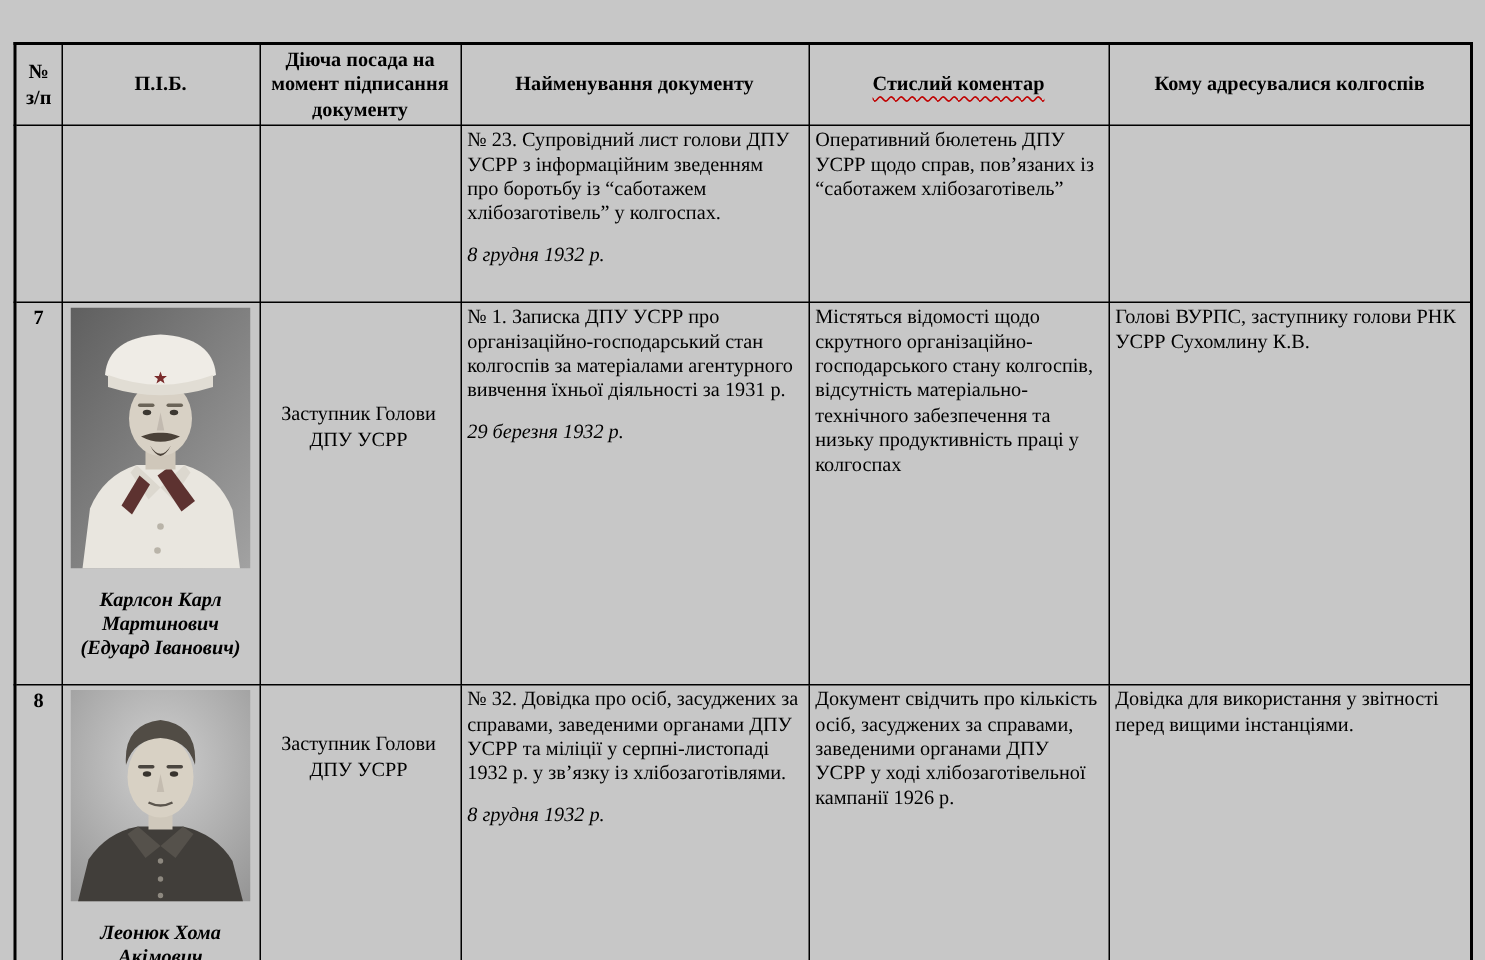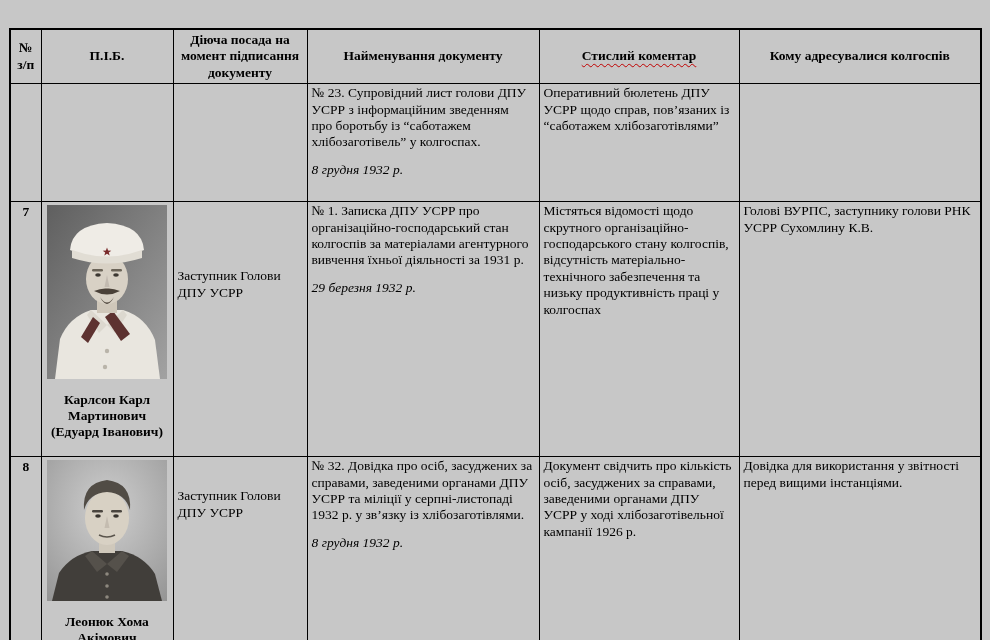--- a/index.html
+++ b/index.html
@@ -21,29 +21,29 @@
   }
   th{
     font-weight:bold;text-align:center;vertical-align:middle;
     padding:2px 3px;
   }
   tr.header-row{height:50px;}
   tr.row-cont{height:118px;}
   tr.row-7{height:255px;}
   tr.row-8{height:192px;}
   td.num-cell{font-weight:bold;text-align:center;padding:2px 1px;}
-  td.photo-cell{padding:3px 2px;text-align:center;}
+  td.photo-cell{padding:3px 2px;text-align:center;font-style:italic;}
   .portrait{display:block;margin:0 auto;}
   .portrait.k{width:120px;height:174px;}
   .portrait.l{width:120px;height:141px;}
   .person-name{
     font-weight:bold;text-align:center;line-height:16px;
     max-width:112px;margin:13px auto 0;
   }
-  td.position-cell{text-align:left;}
+  td.position-cell{text-align:center;}
   tr.row-7 td.position-cell{padding-top:66px;}
   tr.row-8 td.position-cell{padding-top:31px;}
   .doc-date{
     font-style:italic;text-align:left;margin-top:11px;padding-right:2px;
   }
   .spellcheck{
     text-decoration-line:underline;
     text-decoration-style:wavy;
     text-decoration-color:#c00000;
     text-decoration-thickness:1px;
@@ -76,21 +76,21 @@
     <tbody>
 
       <tr class="row-cont">
         <td class="num-cell"></td>
         <td class="photo-cell"></td>
         <td class="position-cell"></td>
         <td>
           <div>№ 23. Супровідний лист голови ДПУ УСРР з інформаційним зведенням про боротьбу із “саботажем хлібозаготівель” у колгоспах.</div>
           <div class="doc-date">8 грудня 1932 р.</div>
         </td>
-        <td>Оперативний бюлетень ДПУ УСРР щодо справ, пов’язаних із “саботажем хлібозаготівлями”</td>
+        <td>Оперативний бюлетень ДПУ УСРР щодо справ, пов’язаних із “саботажем хлібозаготівель”</td>
         <td></td>
       </tr>
 
       <tr class="row-7">
         <td class="num-cell">7</td>
         <td class="photo-cell">
           <svg class="portrait k" viewBox="0 0 120 174" xmlns="http://www.w3.org/2000/svg">
             <defs>
               <linearGradient id="kbg" x1="0" y1="0" x2="1" y2="1">
                 <stop offset="0" stop-color="#5f5f5f"></stop>

